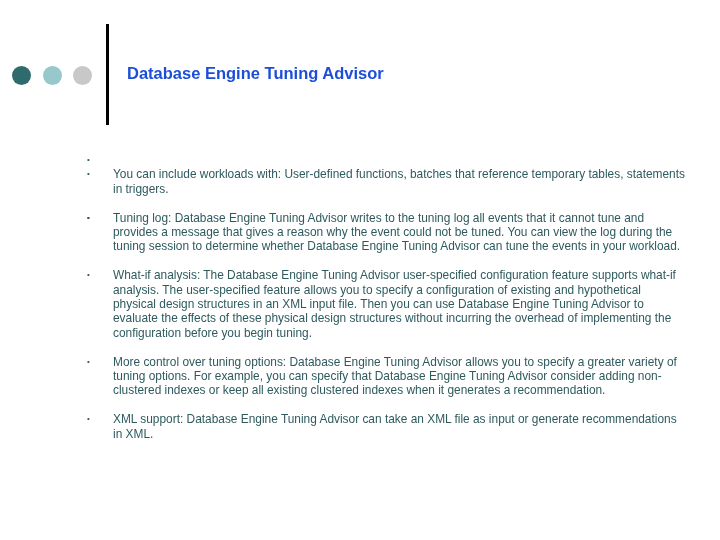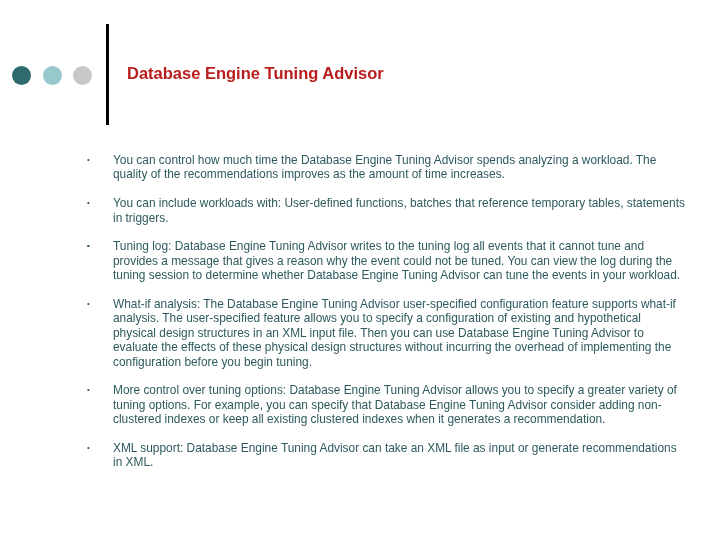--- a/index.html
+++ b/index.html
@@ -3,41 +3,41 @@
 <meta charset="utf-8">
 <style>
   html, body { margin: 0; padding: 0; }
   body {
     width: 720px; height: 540px; background: #ffffff; position: relative; overflow: hidden;
     font-family: "Liberation Sans", sans-serif;
   }
   .dot { position: absolute; width: 19px; height: 19px; border-radius: 50%; top: 66px; }
   .vline { position: absolute; left: 106px; top: 24px; width: 3px; height: 101px; background: #000; }
   .title {
-    position: absolute; left: 127px; top: 64px; font-size: 16.5px; font-weight: bold; color: #b91c1c;
+    position: absolute; left: 127px; top: 64px; font-size: 16.5px; font-weight: bold; color: #1d4ed8;
     white-space: nowrap; letter-spacing: 0px;
   }
   .bullets { position: absolute; left: 87px; top: 153px; width: 600px; margin: 0; padding: 0; list-style: none; }
   .bullets li {
     position: relative; padding-left: 26px; font-size: 11.9px; line-height: 14.4px; color: #2e5a5e;
     margin-bottom: 14.4px;
   }
   .bullets li .bullet { position: absolute; left: 0; top: 0; font-size: 8px; line-height: 14.4px; color: #2e5a5e; }
 </style>
 </head>
 <body>
 
 <div class="dot" style="left:12px;background:#2f6a6c;"></div>
 <div class="dot" style="left:43px;background:#96c8cc;"></div>
 <div class="dot" style="left:73px;background:#c8c8c8;"></div>
 <div class="vline"></div>
 
 <div class="title">Database Engine Tuning Advisor</div>
 
 <ul class="bullets">
-  <li><span class="bullet">•</span><span>You can control how much time the Database Engine Tuning Advisor spends analyzing a workload. The quality of the recommendations improves as the amount of time increases.</span></li>
+  <li><span class="bullet">•</span></li>
   <li><span class="bullet">•</span><span>You can include workloads with: User-defined functions, batches that reference temporary tables, statements in triggers.</span></li>
   <li><span class="bullet">•</span></li>
   <li><span class="bullet">•</span><span>Tuning log: Database Engine Tuning Advisor writes to the tuning log all events that it cannot tune and provides a message that gives a reason why the event could not be tuned. You can view the log during the tuning session to determine whether Database Engine Tuning Advisor can tune the events in your workload.</span></li>
   <li><span class="bullet">•</span><span>What-if analysis: The Database Engine Tuning Advisor user-specified configuration feature supports what-if analysis. The user-specified feature allows you to specify a configuration of existing and hypothetical physical design structures in an XML input file. Then you can use Database Engine Tuning Advisor to evaluate the effects of these physical design structures without incurring the overhead of implementing the configuration before you begin tuning.</span></li>
   <li><span class="bullet">•</span><span>More control over tuning options: Database Engine Tuning Advisor allows you to specify a greater variety of tuning options. For example, you can specify that Database Engine Tuning Advisor consider adding non-clustered indexes or keep all existing clustered indexes when it generates a recommendation.</span></li>
   <li><span class="bullet">•</span><span>XML support: Database Engine Tuning Advisor can take an XML file as input or generate recommendations in XML.</span></li>
 </ul>
 
 </body></html>

